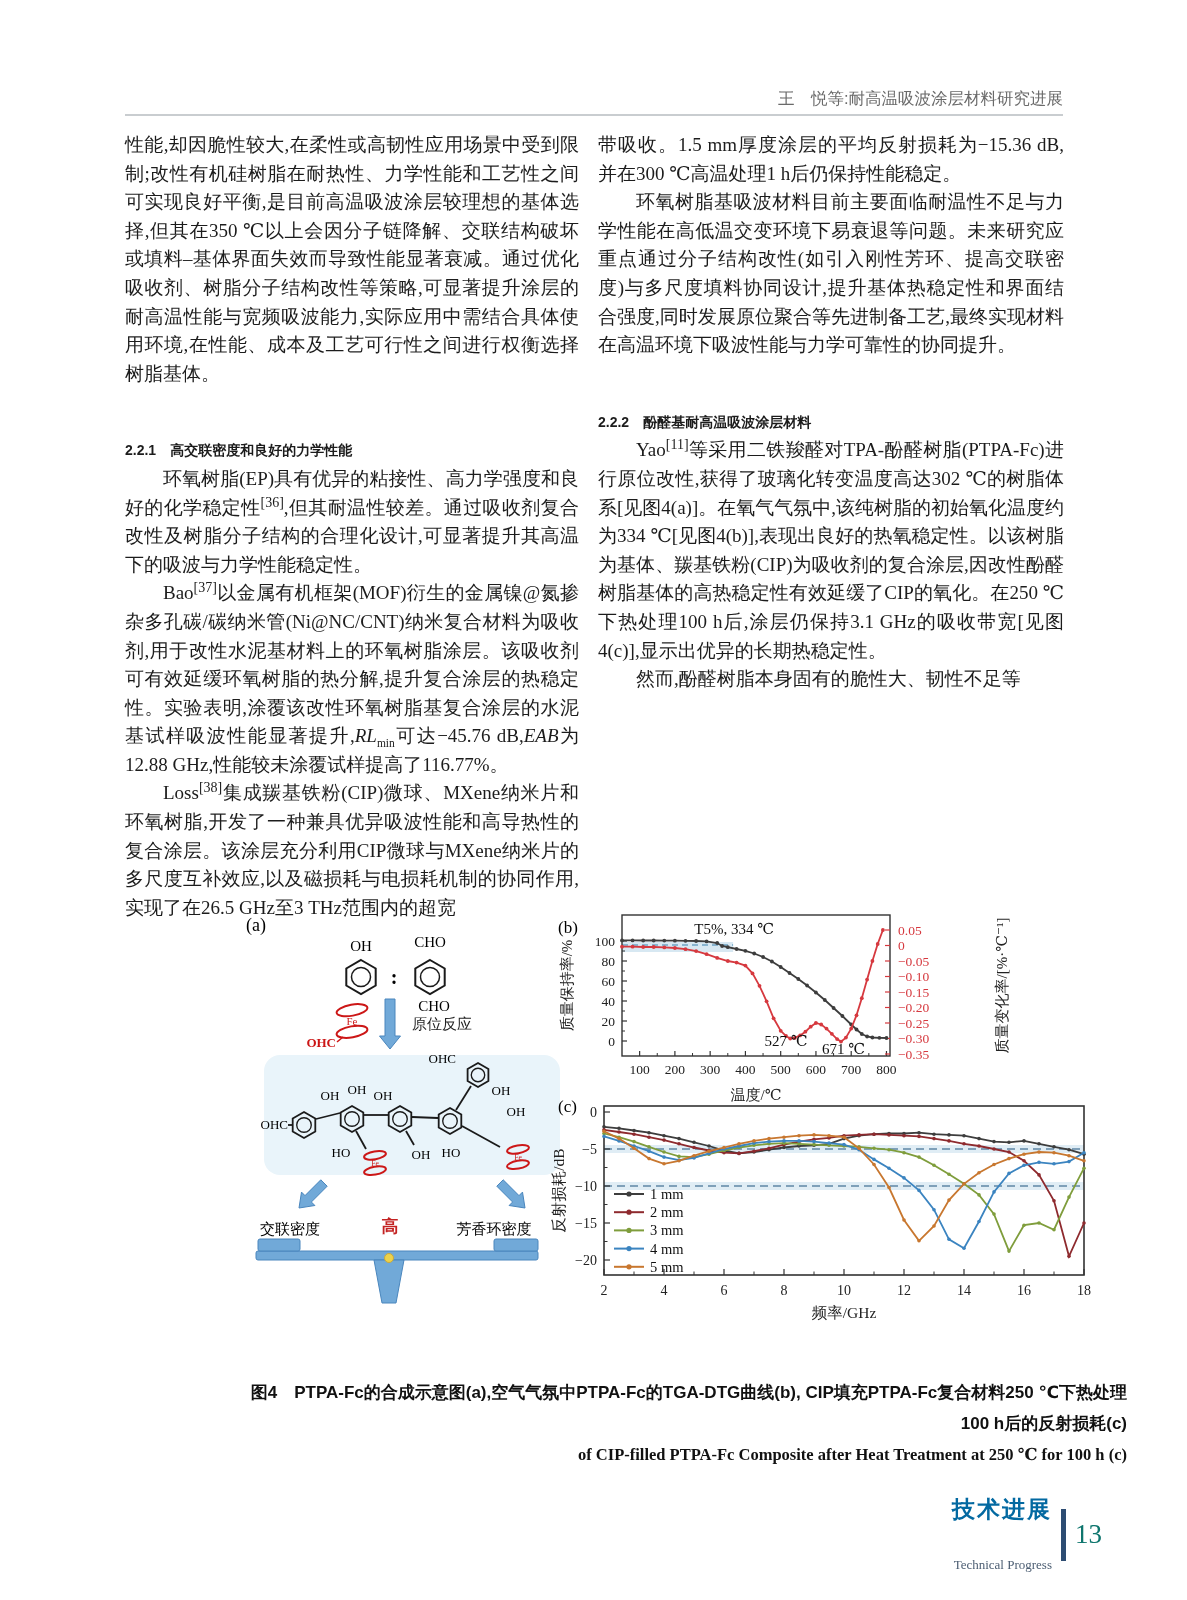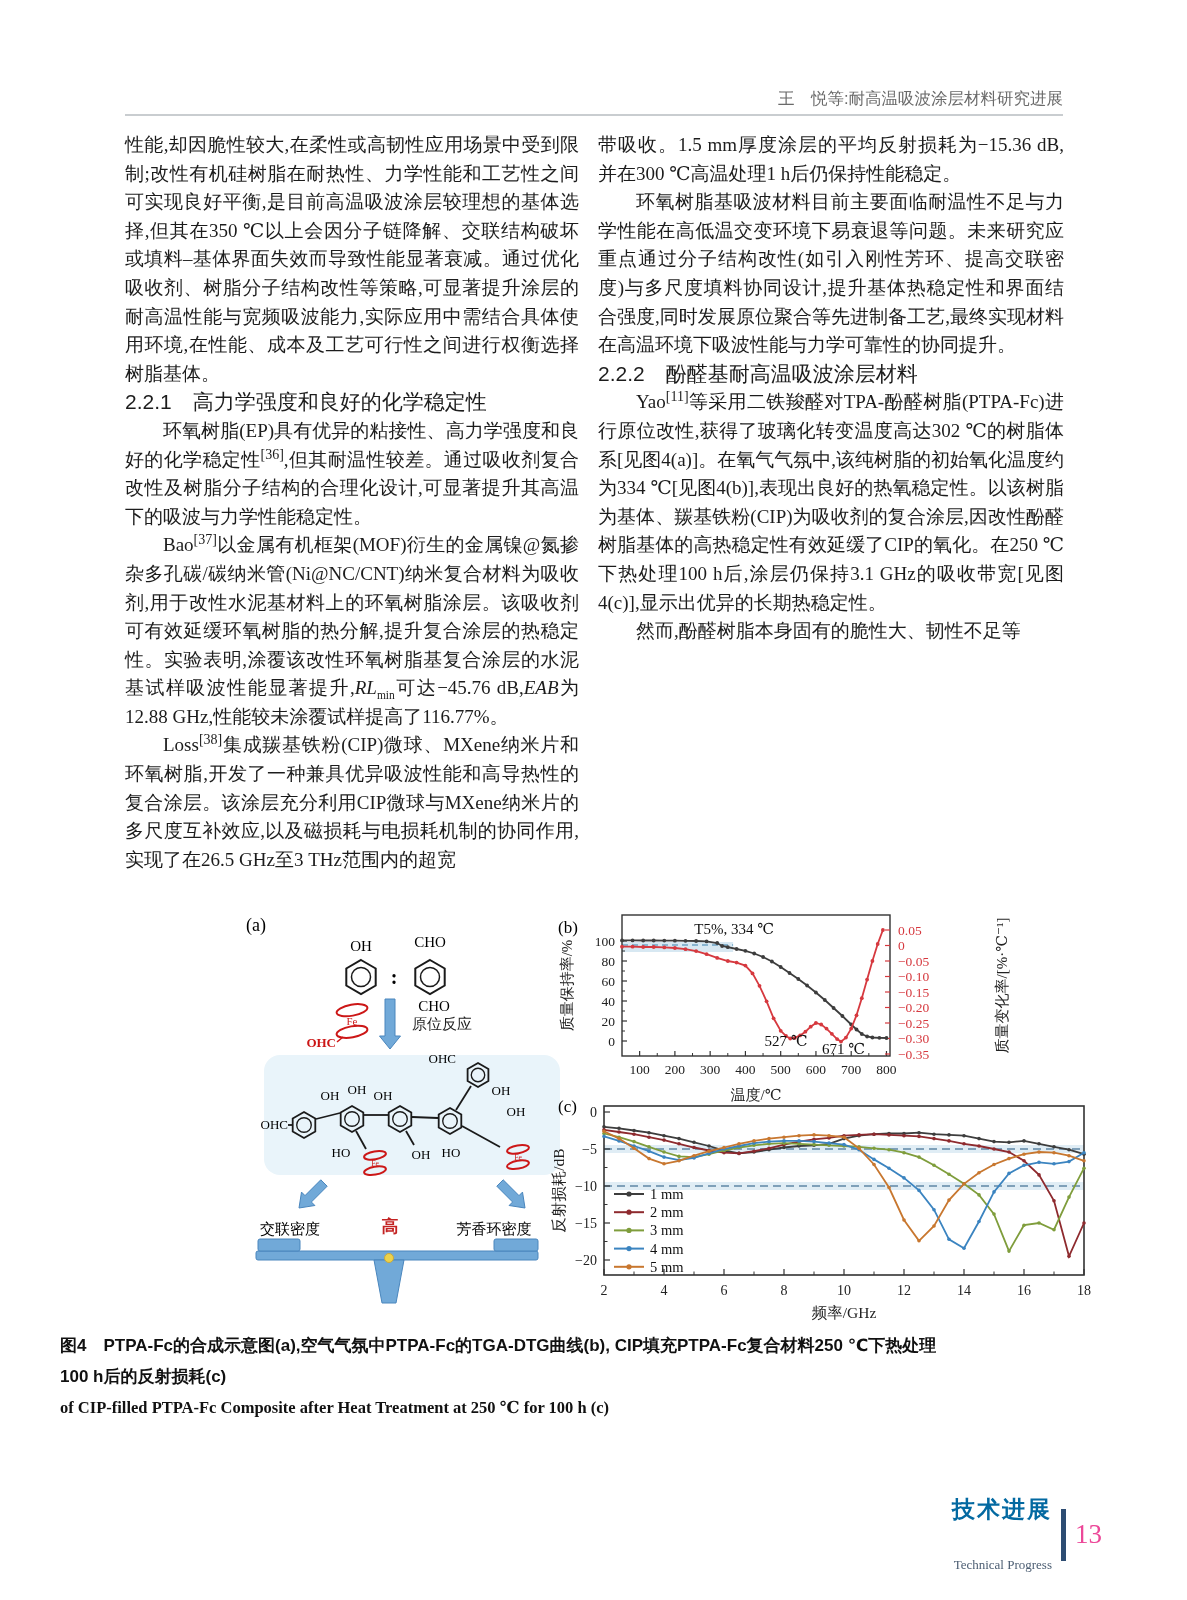--- a/index.html
+++ b/index.html
@@ -5,50 +5,50 @@
   html,body{margin:0;padding:0;background:#ffffff;}
   .page{position:relative;width:1187px;height:1600px;background:#fff;overflow:hidden;
         font-family:"Liberation Serif","DejaVu Serif",serif;color:#1c1c1c;padding-left:45px;}
   .running-head{position:absolute;top:88px;left:125px;width:938px;text-align:right;
         font-family:"Liberation Sans","DejaVu Sans",sans-serif;font-size:16.5px;color:#6a6a6a;}
   .head-rule{position:absolute;top:114px;left:125px;width:938px;border-top:2px solid #c9cdd0;}
   .col{position:absolute;top:131px;font-size:19px;line-height:28.6px;text-align:justify;}
   .col.left{left:125px;width:454px;}
   .col.right{left:598px;width:466px;}
   .col p,.col h3{margin:0;padding:0;}
-  .col h3{font-family:"Liberation Sans","DejaVu Sans",sans-serif;font-size:21px;font-weight:400;line-height:28.6px;}
+  .col h3{font-family:"Liberation Sans","DejaVu Sans",sans-serif;font-size:14px;font-weight:700;line-height:28.6px;margin-top:48px;}
   .indent{text-indent:2em;}
   .sup{font-size:14px;vertical-align:super;line-height:0;}
   .subs{font-size:11.5px;vertical-align:sub;line-height:0;}
   .ital{font-style:italic;}
   .panel-a{position:absolute;left:138px;top:903px;width:442px;height:402px;}
   .panel-b{position:absolute;left:552px;top:903px;width:545px;height:207px;}
   .panel-c{position:absolute;left:548px;top:1092px;width:550px;height:240px;}
   svg text{font-family:"Liberation Serif","DejaVu Serif",serif;}
-  .caption{position:absolute;top:1330px;left:60px;width:1067px;text-align:left;}
+  .caption{position:absolute;top:1377px;left:60px;width:1067px;text-align:right;}
   .cap-zh{font-family:"Liberation Sans","DejaVu Sans",sans-serif;font-weight:700;font-size:17px;line-height:31px;color:#111;}
   .cap-en{font-family:"Liberation Serif","DejaVu Serif",serif;font-weight:700;font-size:16.5px;line-height:31px;color:#111;}
   .footer{position:absolute;top:1496px;right:130px;display:flex;align-items:center;gap:9px;}
   .footer-text{text-align:right;}
   .f-zh{font-family:"Liberation Sans","DejaVu Sans",sans-serif;font-weight:700;font-size:23px;
         letter-spacing:2px;color:#0369a1;line-height:26px;}
   .f-en{font-family:"Liberation Serif","DejaVu Serif",serif;font-size:13px;color:#4b5d72;line-height:16px;margin-top:35px;}
   .f-bar{width:5px;height:52px;background:#2d4c72;}
-  .f-num{font-family:"Liberation Serif","DejaVu Serif",serif;font-size:27px;color:#ec4899;}
+  .f-num{font-family:"Liberation Serif","DejaVu Serif",serif;font-size:27px;color:#0f766e;}
 </style>
 </head>
 <body>
 
 <div class="page">
   <div class="running-head">王　悦等:耐高温吸波涂层材料研究进展</div>
   <div class="head-rule"></div>
 
   <div class="col left">
       <p class=""><span>性能,却因脆性较大,在柔性或高韧性应用场景中受到限制;改性有机硅树脂在耐热性、力学性能和工艺性之间可实现良好平衡,是目前高温吸波涂层较理想的基体选择,但其在350 ℃以上会因分子链降解、交联结构破坏或填料–基体界面失效而导致性能显著衰减。通过优化吸收剂、树脂分子结构改性等策略,可显著提升涂层的耐高温性能与宽频吸波能力,实际应用中需结合具体使用环境,在性能、成本及工艺可行性之间进行权衡选择树脂基体。</span></p>
-      <h3 class=""><span>2.2.1　高力学强度和良好的化学稳定性</span></h3>
+      <h3 class=""><span>2.2.1　高交联密度和良好的力学性能</span></h3>
       <p class="indent"><span>环氧树脂(EP)具有优异的粘接性、高力学强度和良好的化学稳定性</span><span class="sup">[36]</span><span>,但其耐温性较差。通过吸收剂复合改性及树脂分子结构的合理化设计,可显著提升其高温下的吸波与力学性能稳定性。</span></p>
       <p class="indent"><span>Bao</span><span class="sup">[37]</span><span>以金属有机框架(MOF)衍生的金属镍@氮掺杂多孔碳/碳纳米管(Ni@NC/CNT)纳米复合材料为吸收剂,用于改性水泥基材料上的环氧树脂涂层。该吸收剂可有效延缓环氧树脂的热分解,提升复合涂层的热稳定性。实验表明,涂覆该改性环氧树脂基复合涂层的水泥基试样吸波性能显著提升,</span><span class="ital">RL</span><span class="subs">min</span><span>可达−45.76 dB,</span><span class="ital">EAB</span><span>为12.88 GHz,性能较未涂覆试样提高了116.77%。</span></p>
       <p class="indent"><span>Loss</span><span class="sup">[38]</span><span>集成羰基铁粉(CIP)微球、MXene纳米片和环氧树脂,开发了一种兼具优异吸波性能和高导热性的复合涂层。该涂层充分利用CIP微球与MXene纳米片的多尺度互补效应,以及磁损耗与电损耗机制的协同作用,实现了在26.5 GHz至3 THz范围内的超宽</span></p>
     </div>
   <div class="col right">
       <p class=""><span>带吸收。1.5 mm厚度涂层的平均反射损耗为−15.36 dB,并在300 ℃高温处理1 h后仍保持性能稳定。</span></p>
       <p class="indent"><span>环氧树脂基吸波材料目前主要面临耐温性不足与力学性能在高低温交变环境下易衰退等问题。未来研究应重点通过分子结构改性(如引入刚性芳环、提高交联密度)与多尺度填料协同设计,提升基体热稳定性和界面结合强度,同时发展原位聚合等先进制备工艺,最终实现材料在高温环境下吸波性能与力学可靠性的协同提升。</span></p>
       <h3 class=""><span>2.2.2　酚醛基耐高温吸波涂层材料</span></h3>
       <p class="indent"><span>Yao</span><span class="sup">[11]</span><span>等采用二铁羧醛对TPA-酚醛树脂(PTPA-Fc)进行原位改性,获得了玻璃化转变温度高达302 ℃的树脂体系[见图4(a)]。在氧气气氛中,该纯树脂的初始氧化温度约为334 ℃[见图4(b)],表现出良好的热氧稳定性。以该树脂为基体、羰基铁粉(CIP)为吸收剂的复合涂层,因改性酚醛树脂基体的高热稳定性有效延缓了CIP的氧化。在250 ℃下热处理100 h后,涂层仍保持3.1 GHz的吸收带宽[见图4(c)],显示出优异的长期热稳定性。</span></p>
       <p class="indent"><span>然而,酚醛树脂本身固有的脆性大、韧性不足等</span></p>

